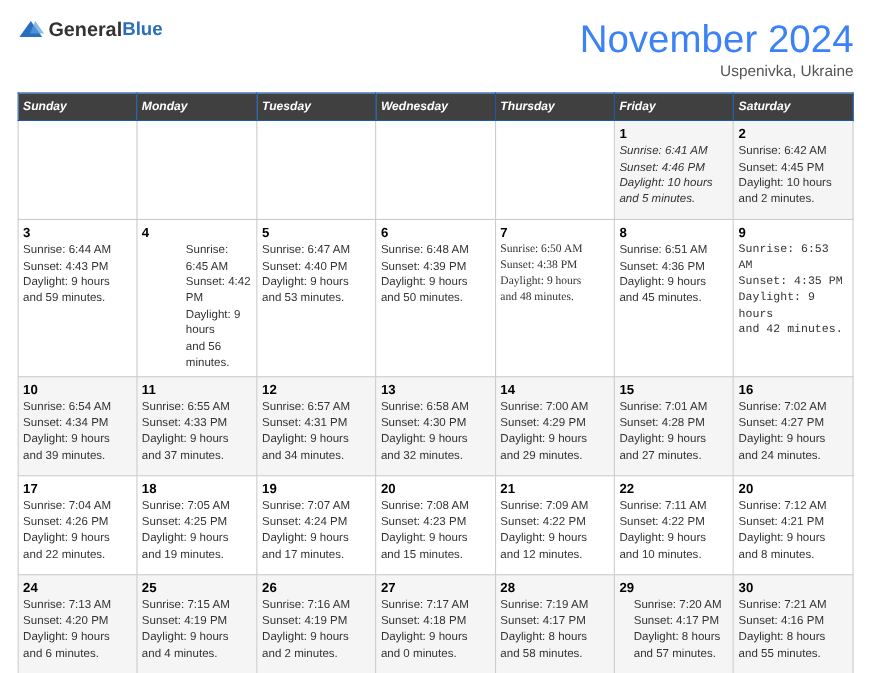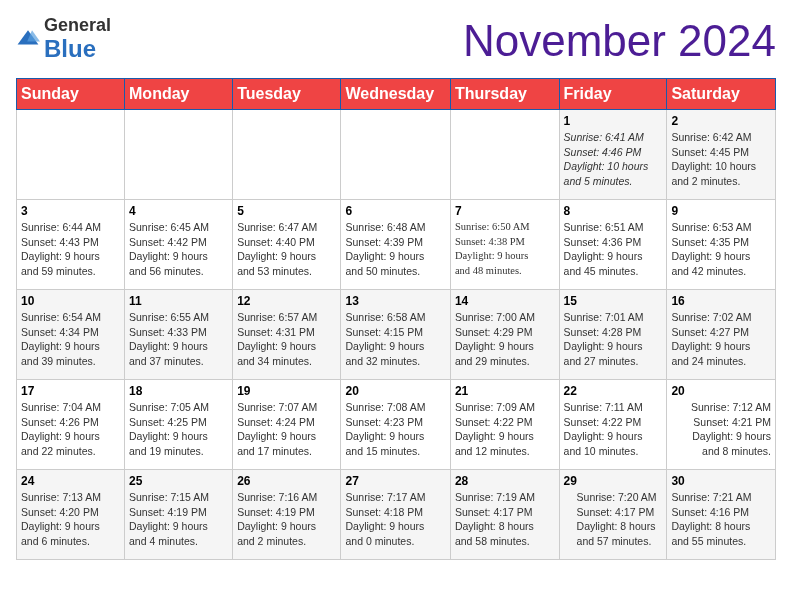--- a/index.html
+++ b/index.html
@@ -16,62 +16,63 @@
       align-items: flex-start;
       margin-bottom: 12px;
     }
     .logo {
       display: flex;
       align-items: center;
       gap: 4px;
     }
     .logo-text {
       display: flex;
-      flex-direction: column;
+      flex-direction: row;
       line-height: 1.1;
     }
     .logo-general {
       font-size: 18px;
       font-weight: bold;
       color: #333;
     }
     .logo-blue {
-      font-size: 24px;
+      font-size: 17px;
       font-weight: bold;
       color: #2a6fbe;
     }
     .logo-icon {
       width: 24px;
       height: 24px;
     }
     .title-block {
       text-align: right;
     }
     .month-title {
-      font-size: 44px;
+      font-size: 35px;
       font-weight: normal;
-      color: #4c1d95;
+      color: #3b82f6;
     }
     .subtitle {
       font-size: 14px;
       color: #555;
     }
     .calendar {
       width: 100%;
       border-collapse: collapse;
       font-size: 11px;
     }
     .calendar thead tr th {
-      background: #ef4444;
+      background: #404040;
       color: #fff;
       padding: 6px 4px;
       text-align: left;
-      font-size: 16px;
+      font-size: 11px;
       font-weight: bold;
       border: 1px solid #1a5aab;
+      font-style: italic;
     }
     .calendar tbody tr td {
       vertical-align: top;
       border: 1px solid #ccc;
       padding: 4px;
       height: 90px;
       width: 110px;
       background: #fff;
     }
     .calendar tbody tr:nth-child(odd) td {
@@ -104,20 +105,21 @@
       <polygon points="15,4 28,22 2,22" fill="#2a6fbe"></polygon>
       <polygon points="20,4 30,18 14,18" fill="#5a9fde" opacity="0.7"></polygon>
     </svg>
     <div class="logo-text">
       <span class="logo-general">General</span>
       <span class="logo-blue">Blue</span>
     </div>
   </div>
   <div class="title-block">
     <div class="month-title">November 2024</div>
+    <div class="subtitle">Uspenivka, Ukraine</div>
   </div>
 </div>
 
 <table class="calendar">
   <thead>
     <tr>
     <th>Sunday</th>
         <th>Monday</th>
         <th>Tuesday</th>
         <th>Wednesday</th>
@@ -151,21 +153,21 @@
       <tr>
         <td>
           <span class="day-number">3</span>
           <div class="day-info" style="white-space: pre-line;">Sunrise: 6:44 AM
 Sunset: 4:43 PM
 Daylight: 9 hours
 and 59 minutes.</div>
         </td>
         <td>
           <span class="day-number">4</span>
-          <div class="day-info" style="white-space: pre-line;">Sunrise: 6:45 AM
+          <div class="day-info" style="white-space: pre-line; margin-left: 40px;">Sunrise: 6:45 AM
 Sunset: 4:42 PM
 Daylight: 9 hours
 and 56 minutes.</div>
         </td>
         <td>
           <span class="day-number">5</span>
           <div class="day-info" style="white-space: pre-line;">Sunrise: 6:47 AM
 Sunset: 4:40 PM
 Daylight: 9 hours
 and 53 minutes.</div>
@@ -186,21 +188,21 @@
         </td>
         <td>
           <span class="day-number">8</span>
           <div class="day-info" style="white-space: pre-line;">Sunrise: 6:51 AM
 Sunset: 4:36 PM
 Daylight: 9 hours
 and 45 minutes.</div>
         </td>
         <td>
           <span class="day-number">9</span>
-          <div class="day-info" style="white-space: pre-line;">Sunrise: 6:53 AM
+          <div class="day-info" style="white-space: pre-line; font-family: Liberation Mono, monospace;">Sunrise: 6:53 AM
 Sunset: 4:35 PM
 Daylight: 9 hours
 and 42 minutes.</div>
         </td>
       </tr>
       <tr>
         <td>
           <span class="day-number">10</span>
           <div class="day-info" style="white-space: pre-line;">Sunrise: 6:54 AM
 Sunset: 4:34 PM
@@ -217,21 +219,21 @@
         <td>
           <span class="day-number">12</span>
           <div class="day-info" style="white-space: pre-line;">Sunrise: 6:57 AM
 Sunset: 4:31 PM
 Daylight: 9 hours
 and 34 minutes.</div>
         </td>
         <td>
           <span class="day-number">13</span>
           <div class="day-info" style="white-space: pre-line;">Sunrise: 6:58 AM
-Sunset: 4:15 PM
+Sunset: 4:30 PM
 Daylight: 9 hours
 and 32 minutes.</div>
         </td>
         <td>
           <span class="day-number">14</span>
           <div class="day-info" style="white-space: pre-line;">Sunrise: 7:00 AM
 Sunset: 4:29 PM
 Daylight: 9 hours
 and 29 minutes.</div>
         </td>
@@ -288,21 +290,21 @@
         </td>
         <td>
           <span class="day-number">22</span>
           <div class="day-info" style="white-space: pre-line;">Sunrise: 7:11 AM
 Sunset: 4:22 PM
 Daylight: 9 hours
 and 10 minutes.</div>
         </td>
         <td>
           <span class="day-number">20</span>
-          <div class="day-info" style="white-space: pre-line; text-align: right;">Sunrise: 7:12 AM
+          <div class="day-info" style="white-space: pre-line;">Sunrise: 7:12 AM
 Sunset: 4:21 PM
 Daylight: 9 hours
 and 8 minutes.</div>
         </td>
       </tr>
       <tr>
         <td>
           <span class="day-number">24</span>
           <div class="day-info" style="white-space: pre-line;">Sunrise: 7:13 AM
 Sunset: 4:20 PM

